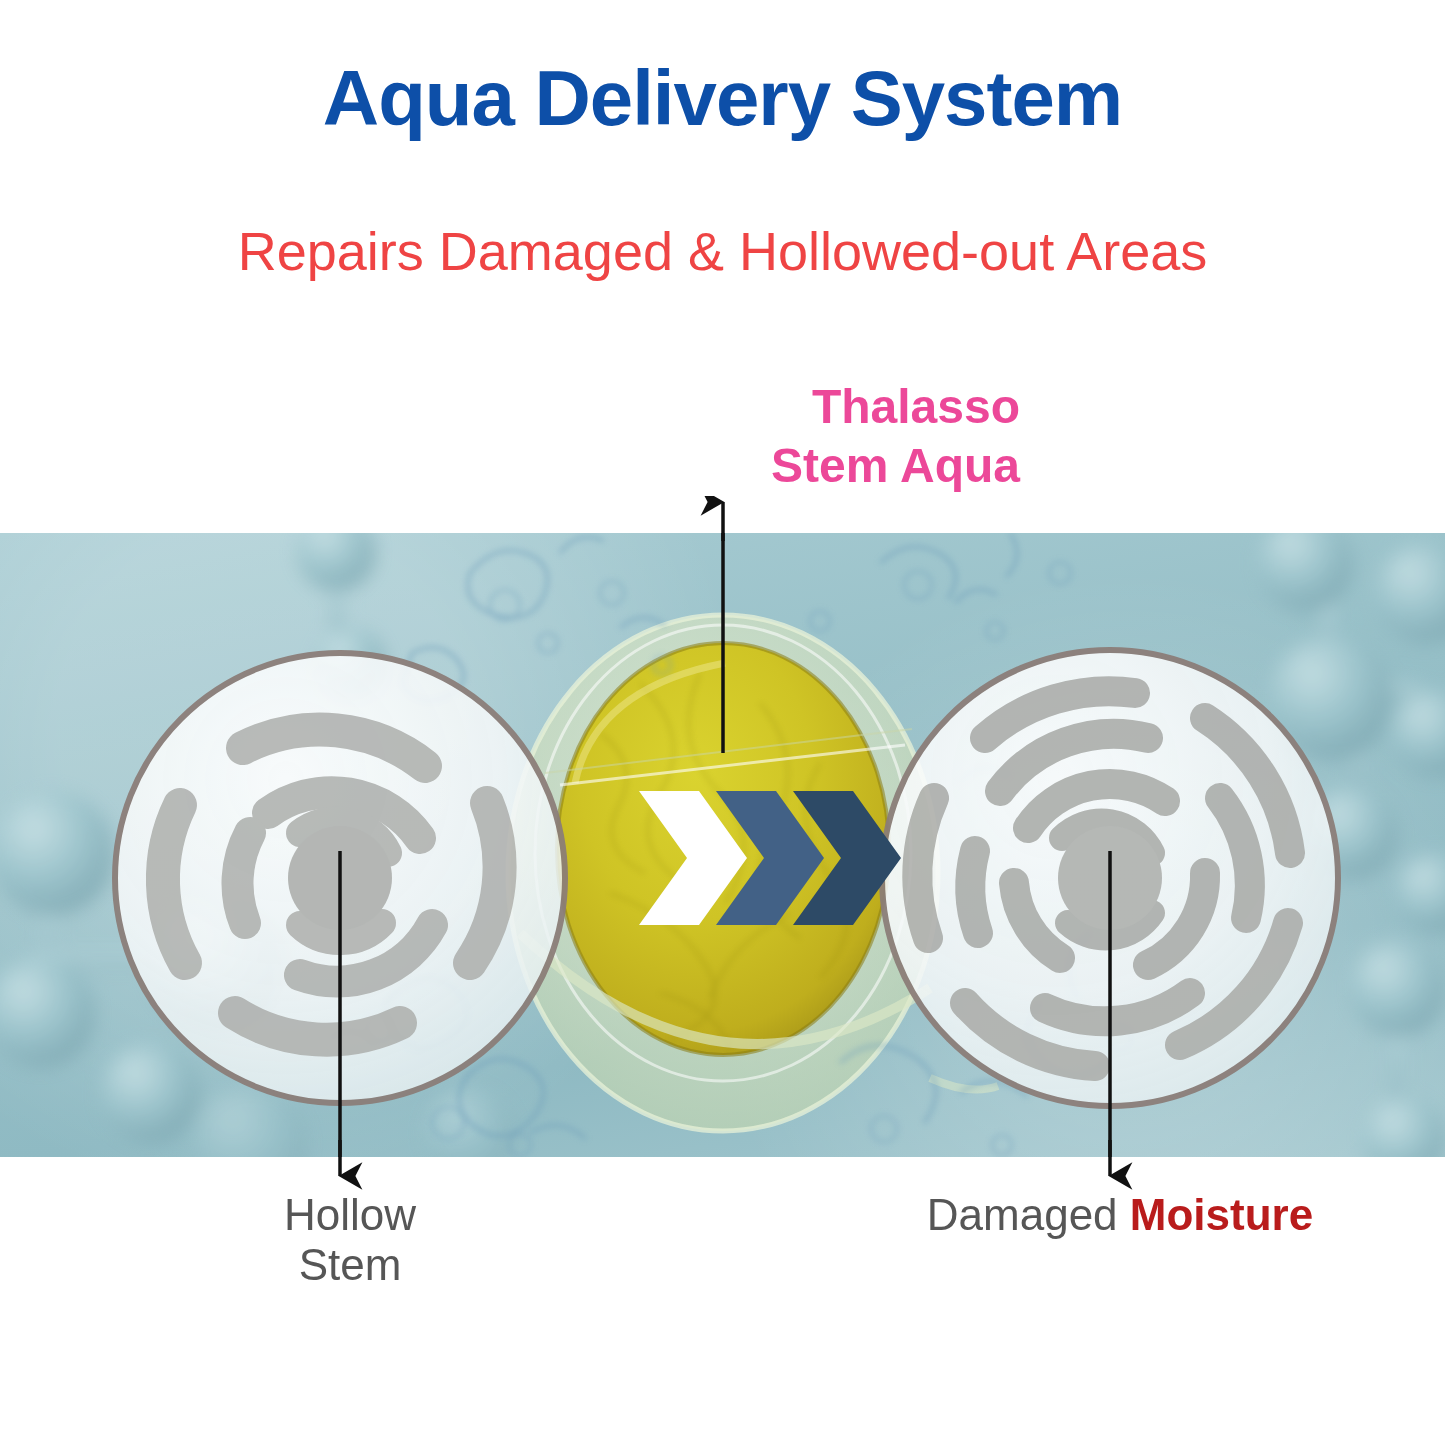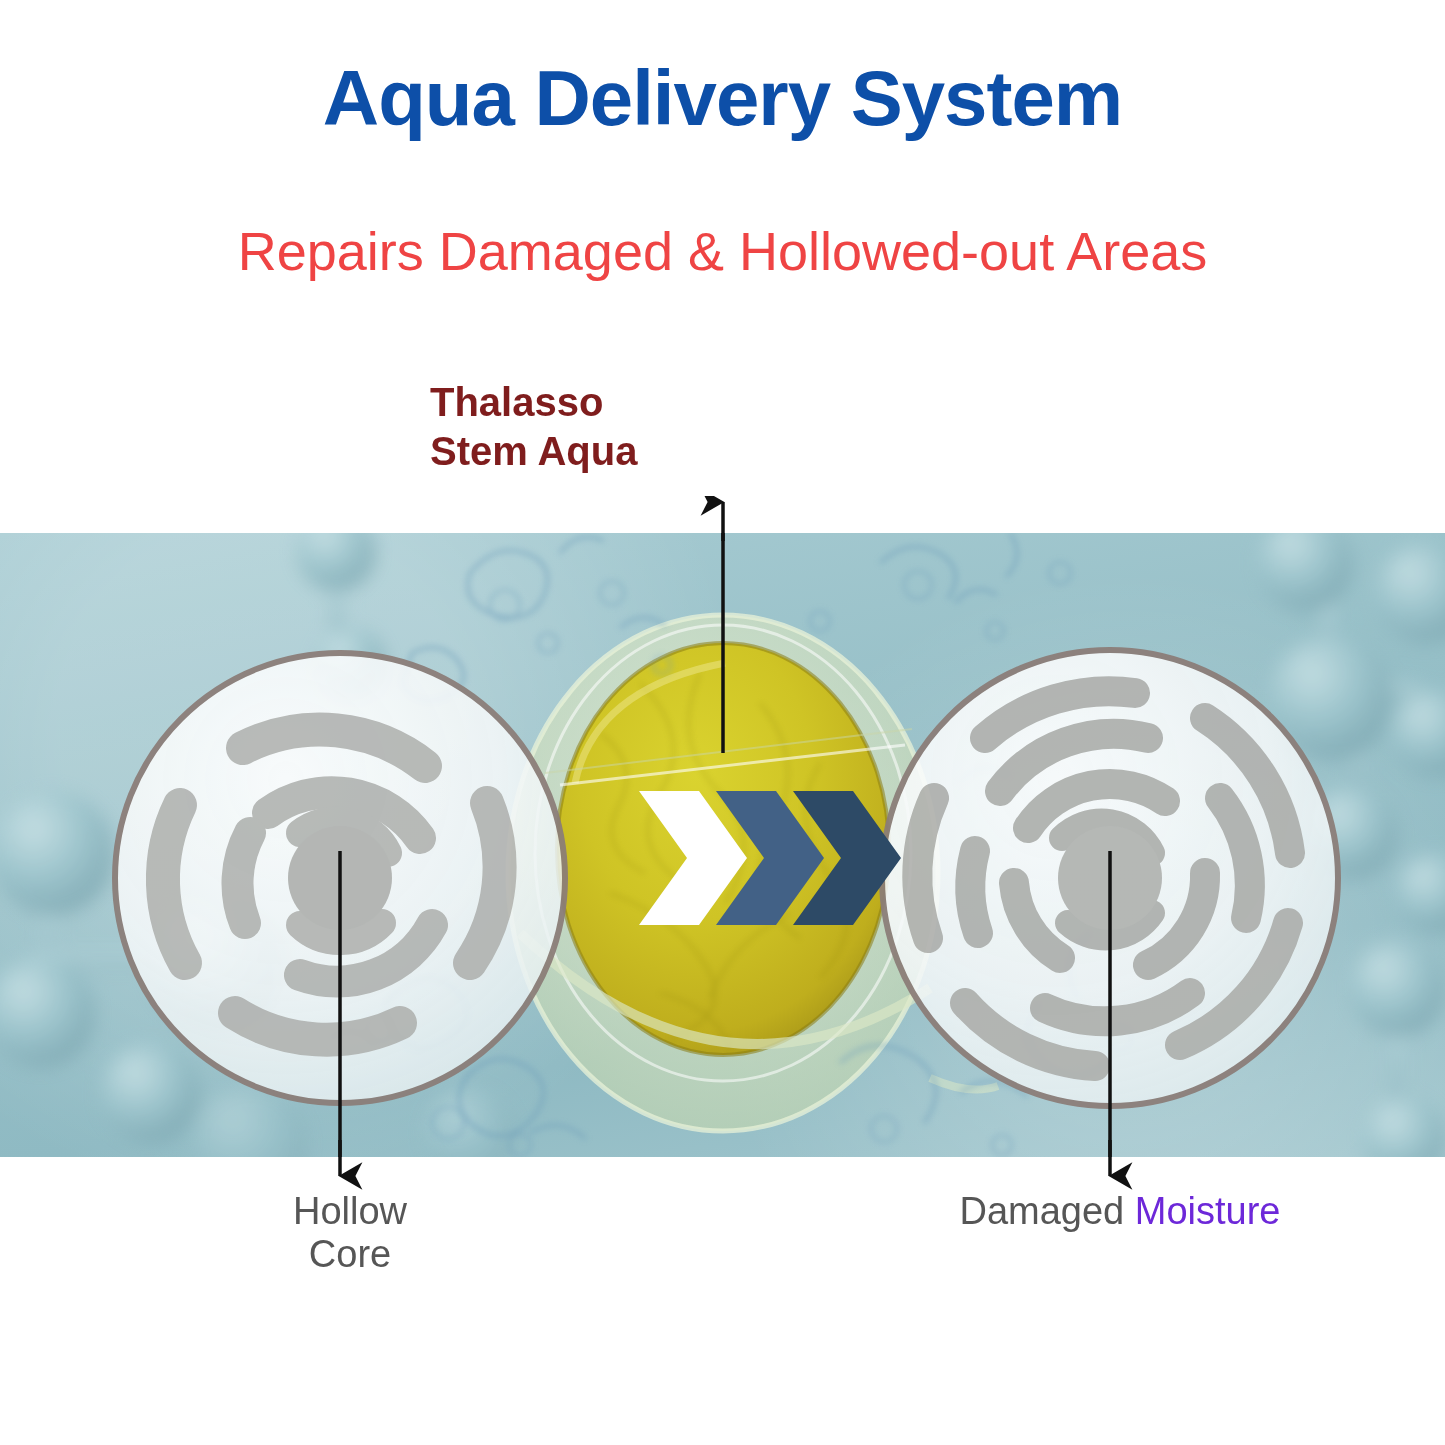--- a/index.html
+++ b/index.html
@@ -41,24 +41,24 @@
     font-weight: 400;
     color: #ef4444;
     line-height: 1.1;
   }
 
   
   .thalasso-label {
     position: absolute;
     left: 430px; top: 378px;
     width: 590px;
-    text-align: left;
-    font-size: 40px;
+    text-align: right;
+    font-size: 48px;
     font-weight: bold;
-    color: #7f1d1d;
+    color: #ec4899;
     line-height: 1.22;
     z-index: 30;
   }
 
   
   .band {
     position: absolute;
     left: 0; top: 533px;
     width: 1445px;
     height: 624px;
@@ -72,27 +72,27 @@
     position: absolute;
     left: 0; top: 0;
     width: 1445px;
     height: 624px;
     display: block;
   }
 
   
   .cap {
     position: absolute;
-    font-size: 38px;
+    font-size: 44px;
     color: #565656;
     line-height: 1.14;
     text-align: center;
     font-weight: 400;
   }
-  .cap b { font-weight: normal; color: #6d28d9; }
+  .cap b { font-weight: bold; color: #b91c1c; }
   .cap-left  { left: 140px; top: 1190px; width: 420px; }
   .cap-right { left: 830px; top: 1190px; width: 580px; }
 </style>
 </head>
 <body>
 
 <div class="page">
 
   <div class="title">Aqua Delivery System</div>
 
@@ -336,20 +336,20 @@
     <defs>
       <marker id="au2" markerWidth="9" markerHeight="9" refX="4.5" refY="8" orient="auto" markerUnits="strokeWidth">
         <path d="M0.6,1.6 L4.5,8.4 L8.4,1.6 L4.5,3.6 Z" fill="#111111"></path>
       </marker>
     </defs>
     <line x1="723" y1="45" x2="723" y2="6" stroke="#111111" stroke-width="3.5" marker-end="url(#au2)"></line>
   </svg>
 
   <div class="cap cap-left">
     <span>Hollow</span><br>
-    <span>Core</span>
+    <span>Stem</span>
   </div>
 
   <div class="cap cap-right">
     <span>Damaged </span><b>Moisture</b><br>
   </div>
 
 </div>
 
 </body></html>

